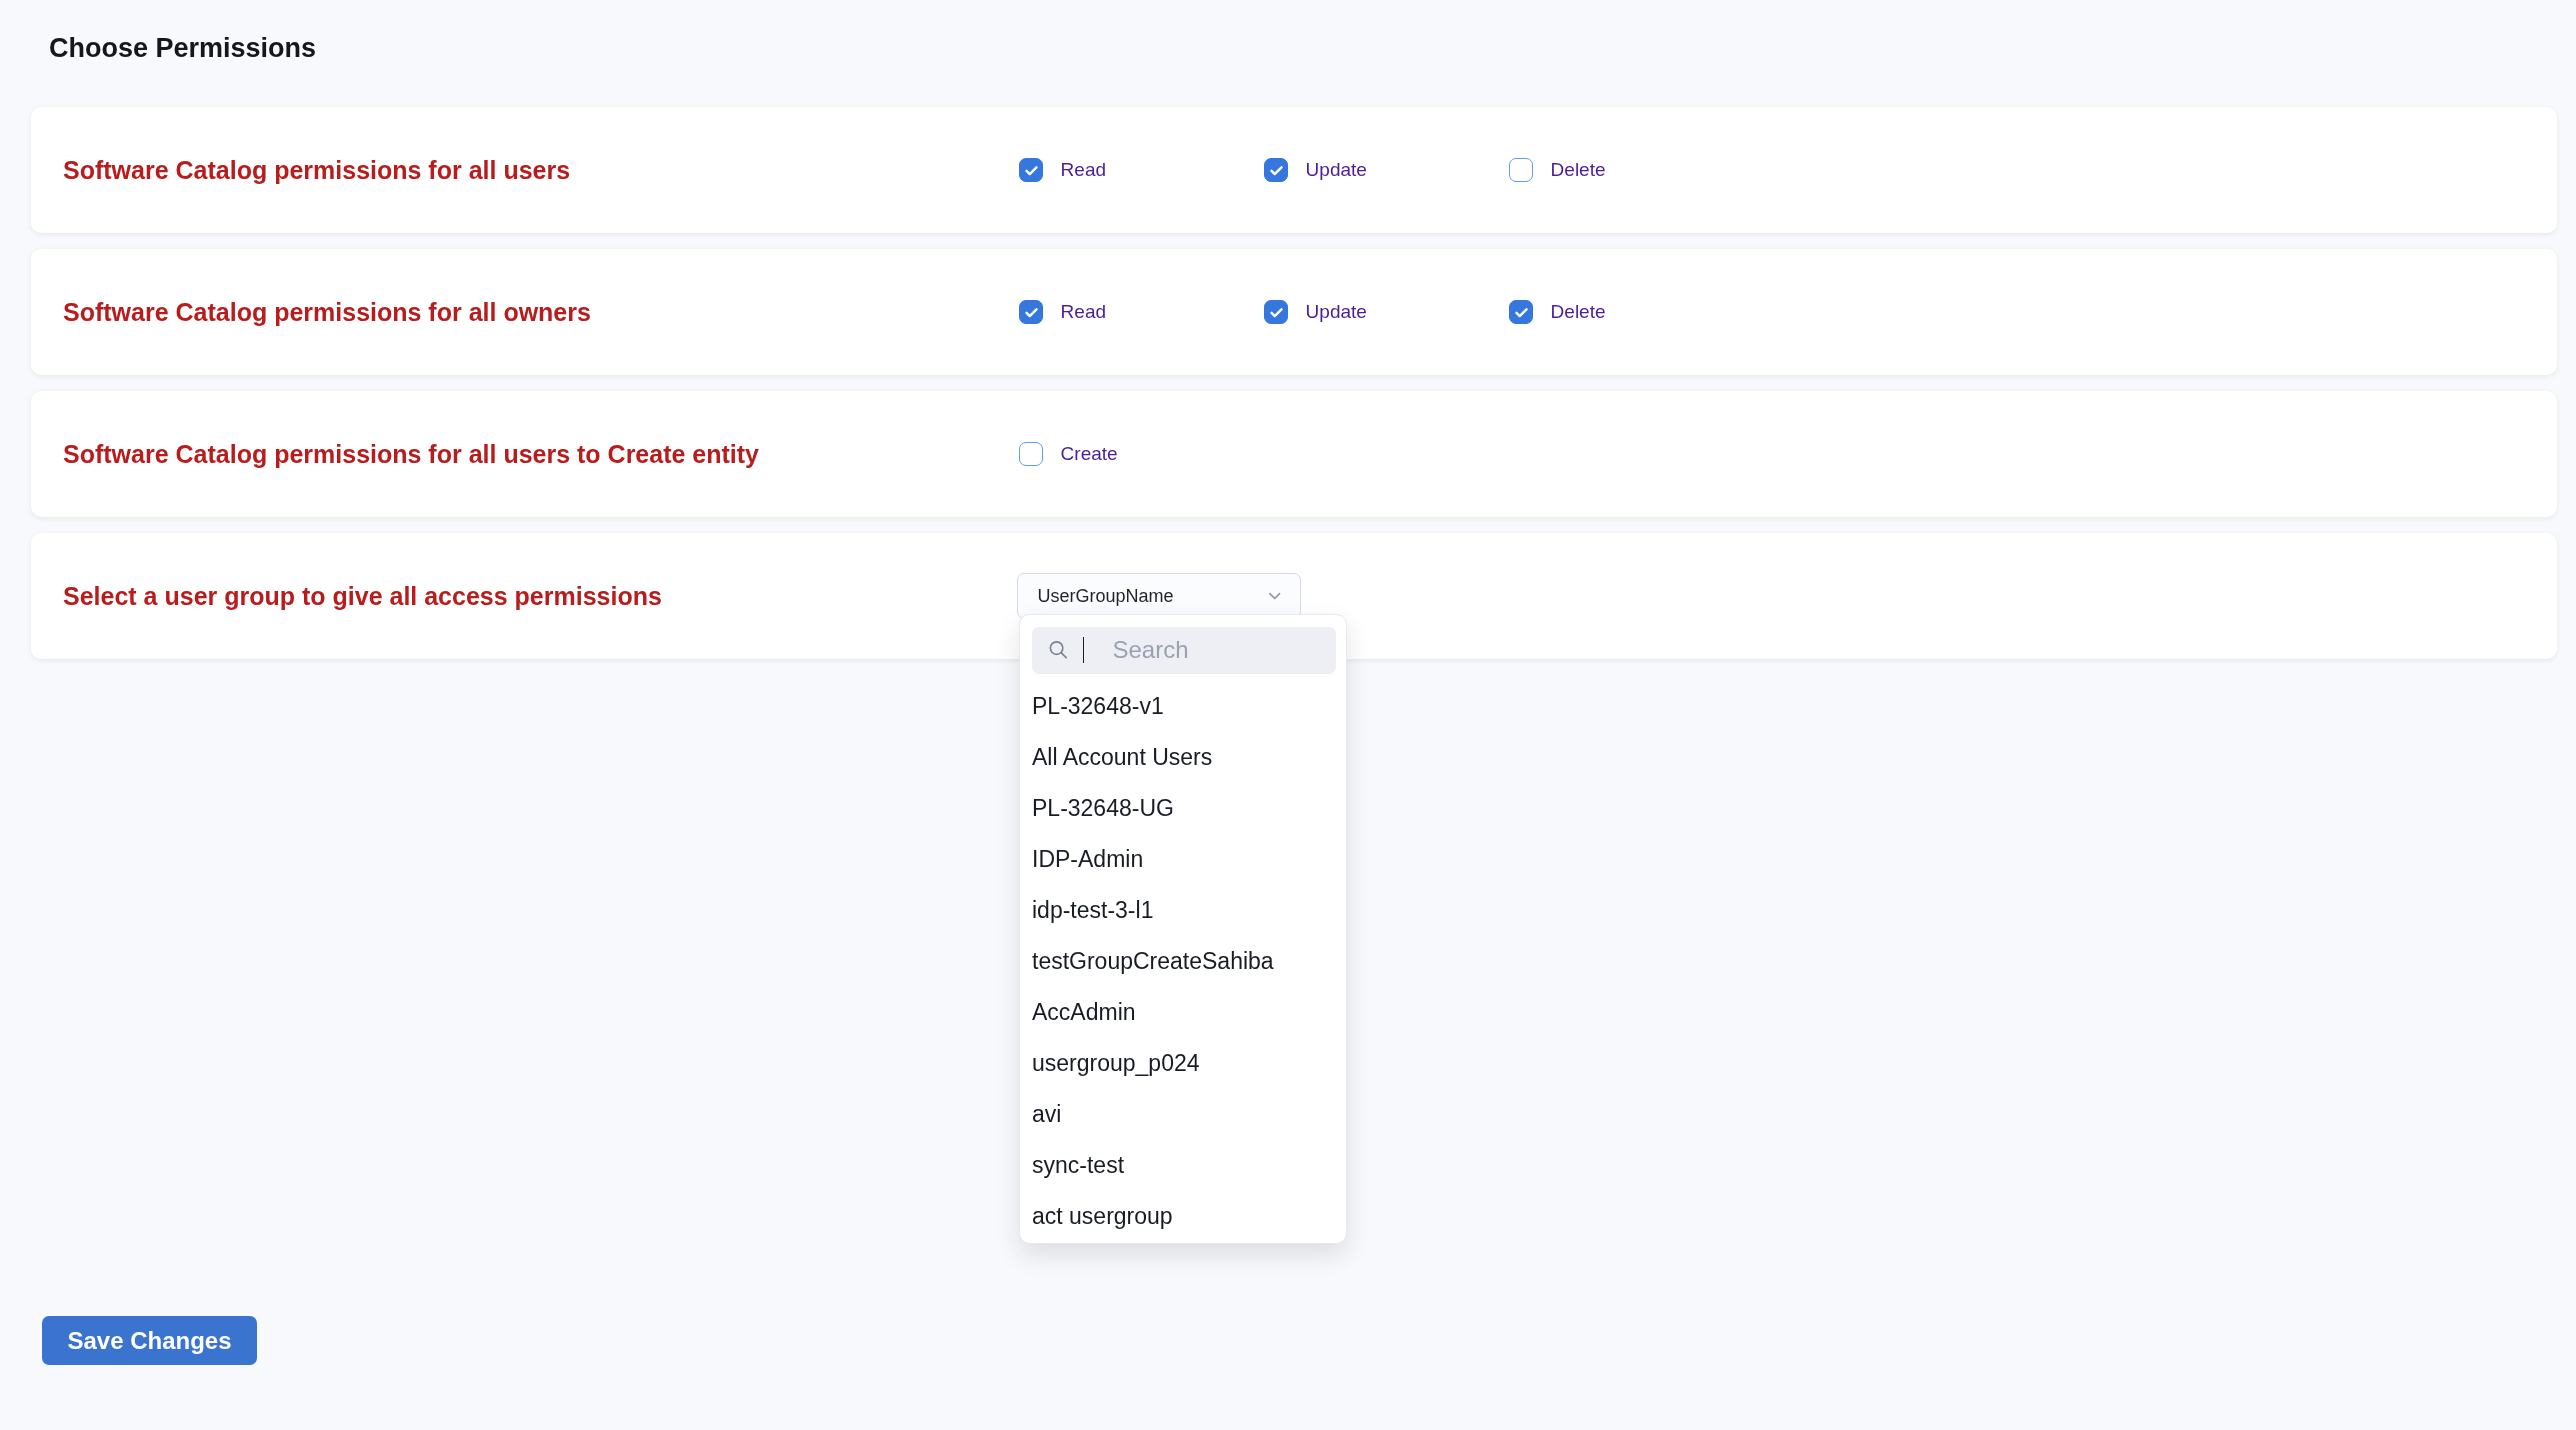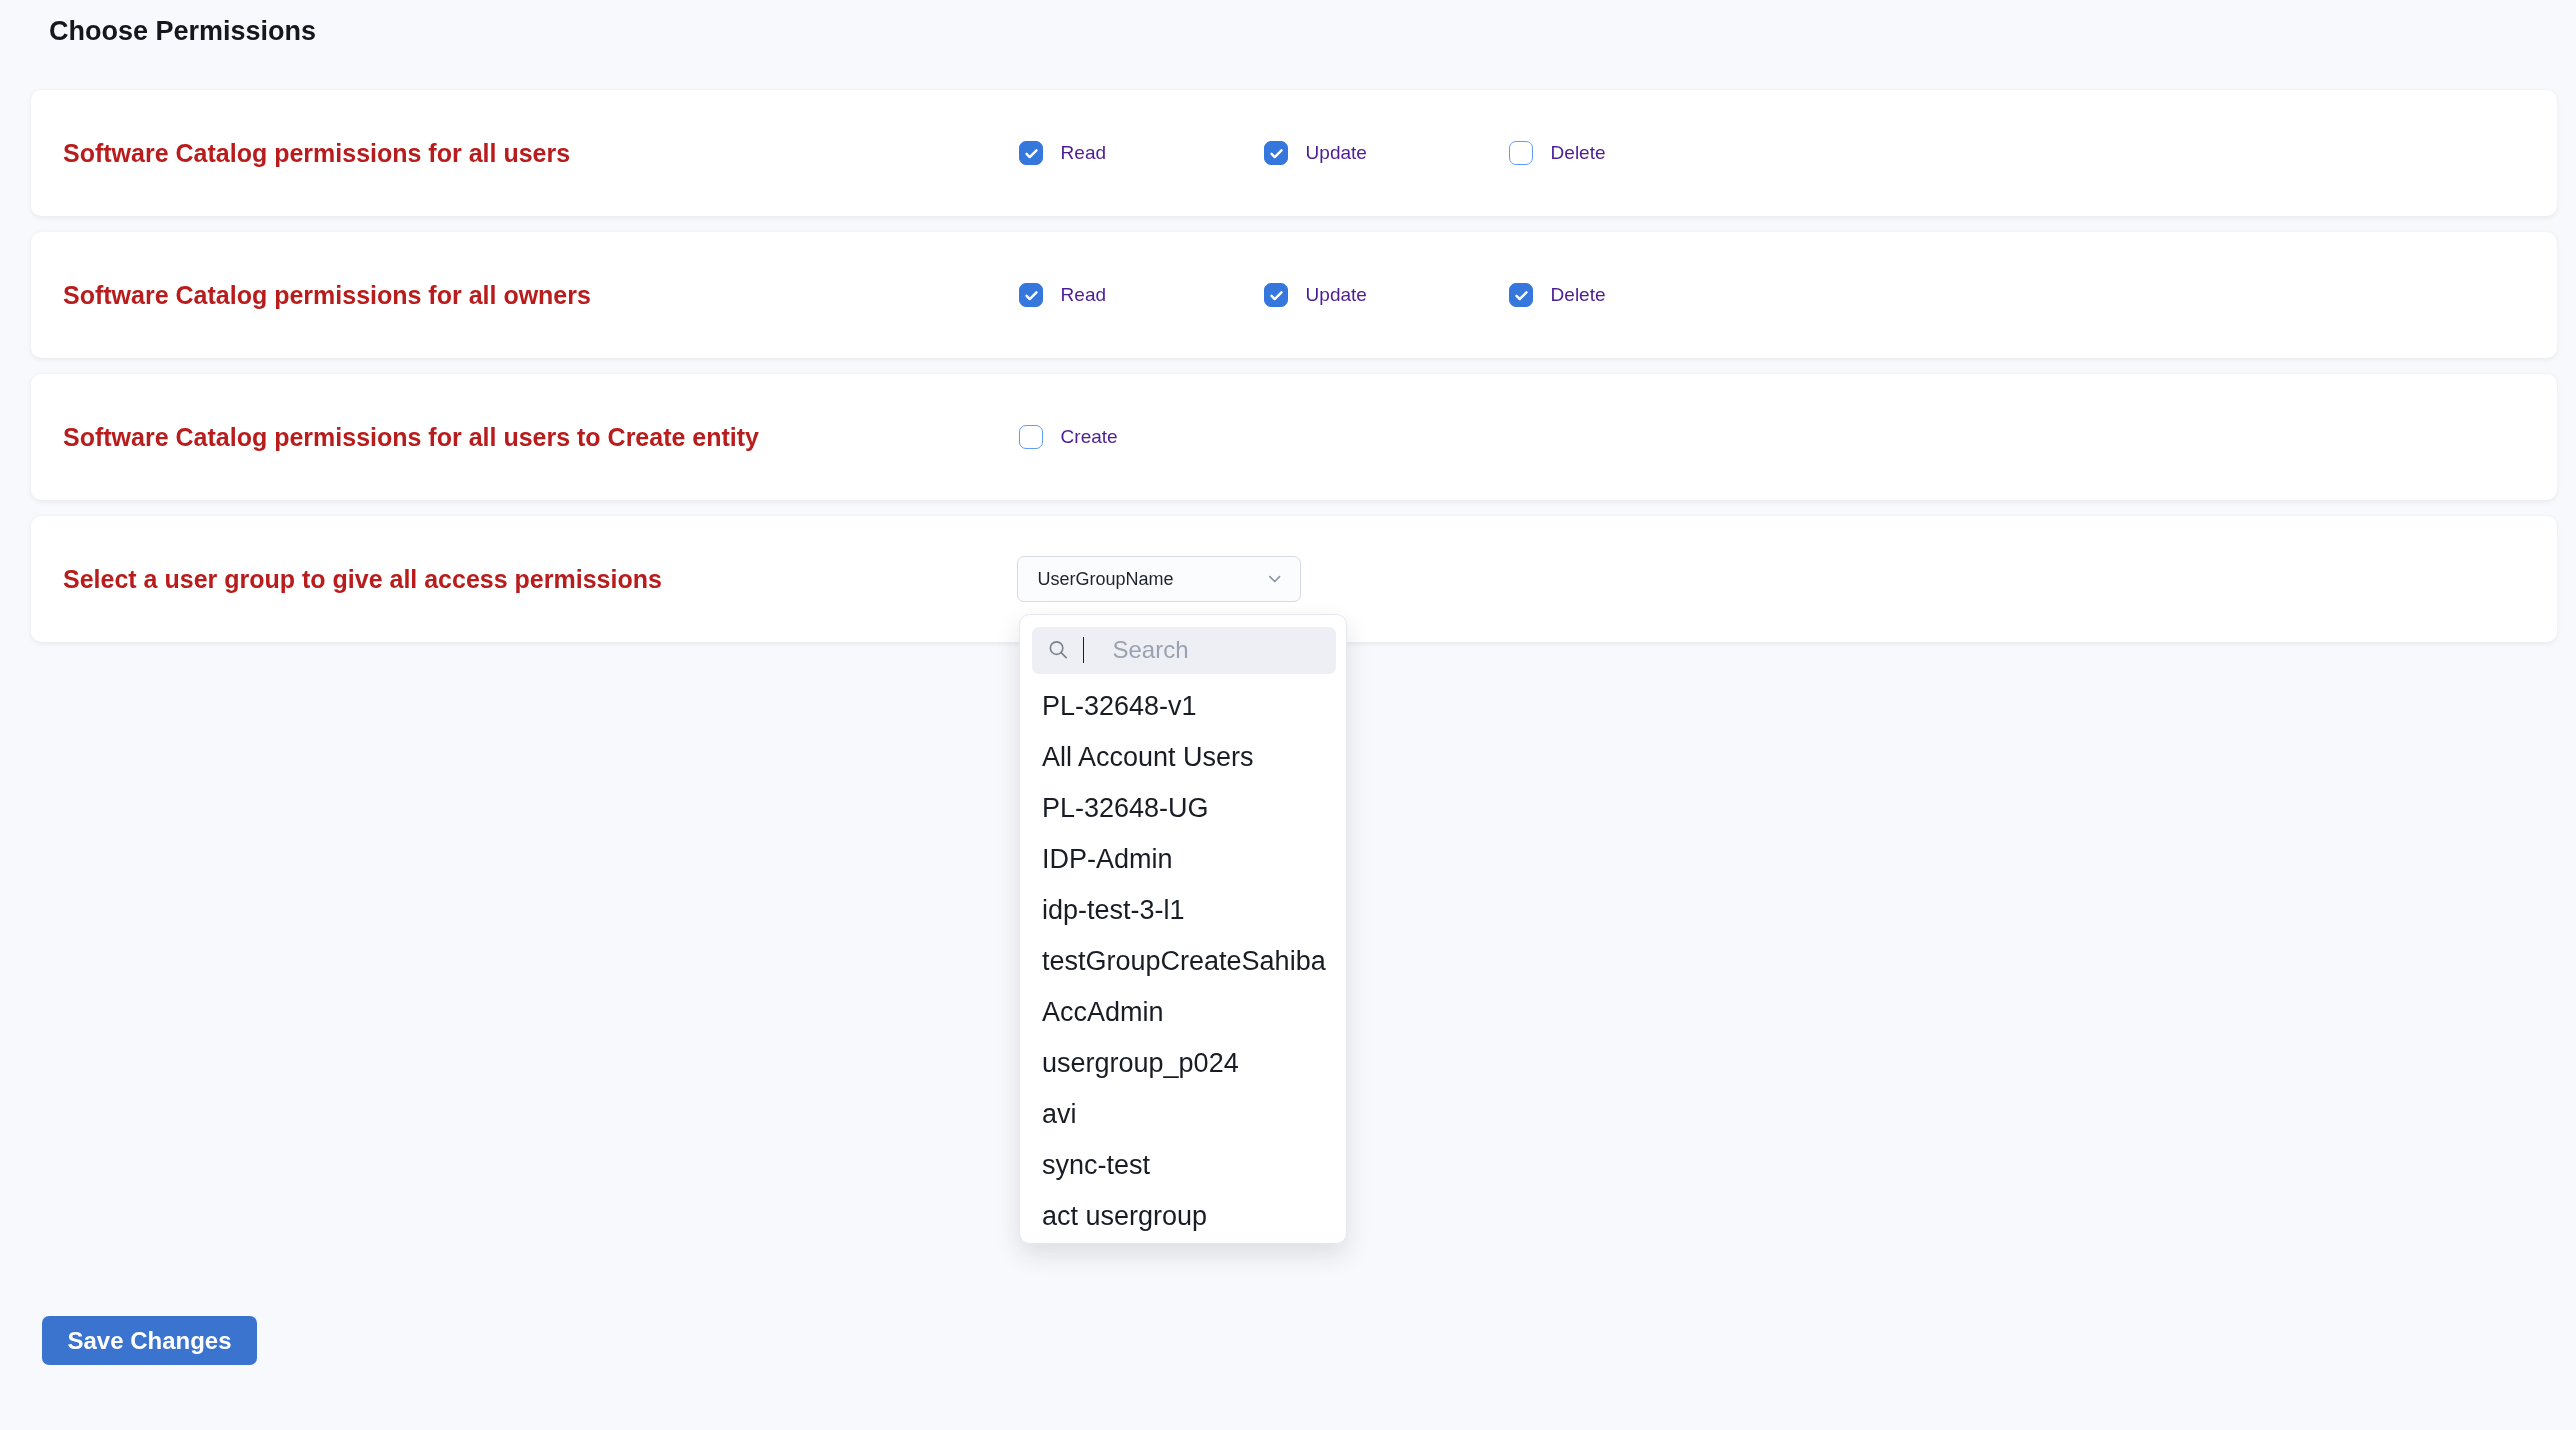--- a/index.html
+++ b/index.html
@@ -5,21 +5,21 @@
   * { box-sizing: border-box; margin: 0; padding: 0; }
   html, body { width: 2576px; height: 1431px; }
   body {
     position: relative;
     background: #f8f9fc;
     font-family: "Liberation Sans", "DejaVu Sans", sans-serif;
     overflow: hidden;
     color: #15181f;
   }
   .page-title {
-    margin: 15px 0 42px 49px;
+    margin: 32px 0 42px 49px;
     font-size: 27px;
     line-height: 33px;
     font-weight: 700;
     color: #14171d;
   }
   .card {
     position: relative;
     width: 2526px;
     margin: 0 0 16px 31px;
     height: 126px;
@@ -135,22 +135,22 @@
     font-family: "Liberation Sans", "DejaVu Sans", sans-serif;
     font-size: 24px;
     color: #1a1d24;
   }
   .search-input::placeholder { color: #9aa2b1; }
   .options { position: absolute; top: 66px; left: 0; right: 0; }
   .option {
     height: 51px;
     display: flex;
     align-items: center;
-    padding-left: 22px;
-    font-size: 27px;
+    padding-left: 12px;
+    font-size: 23px;
     color: #181c24;
     cursor: pointer;
     white-space: nowrap;
   }
 
   .save-button {
     position: absolute;
     left: 42px;
     top: 1316px;
     width: 215px;

